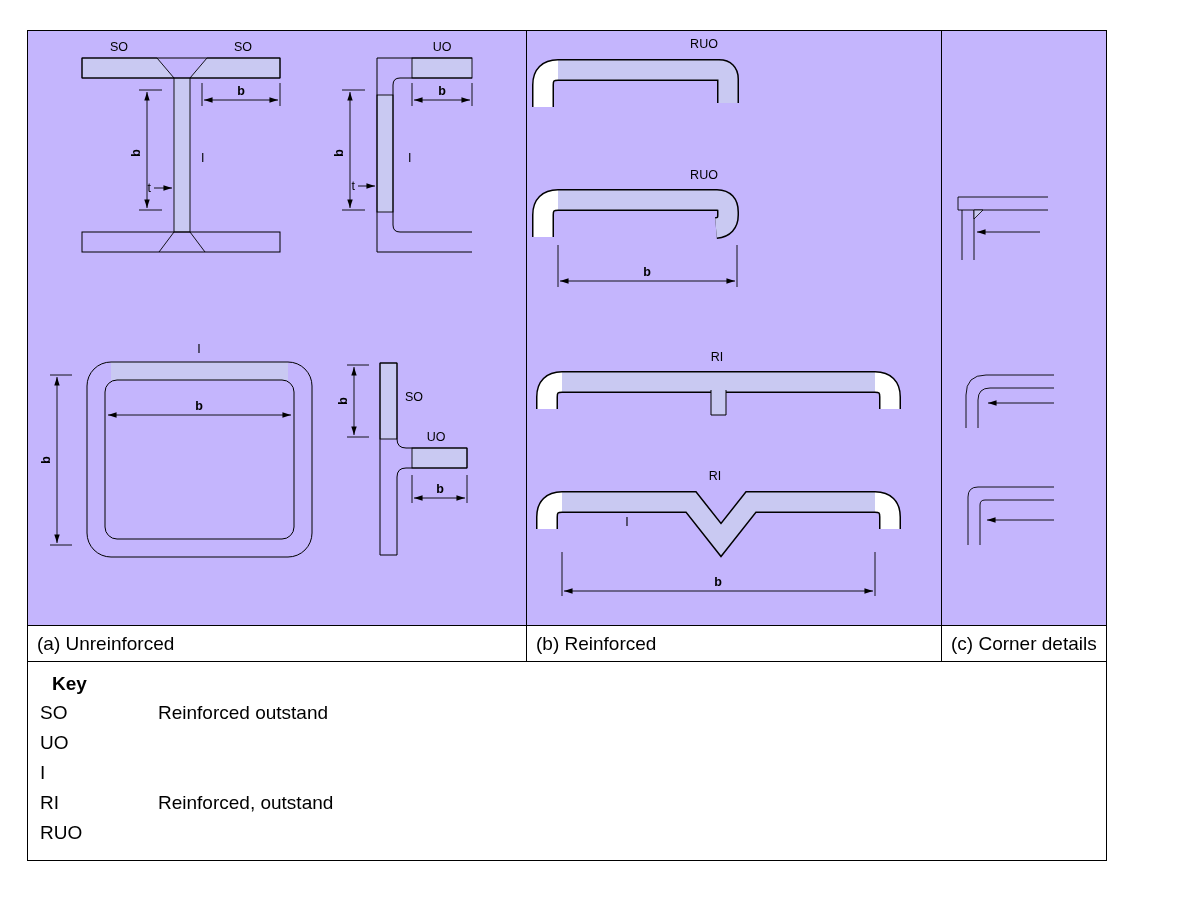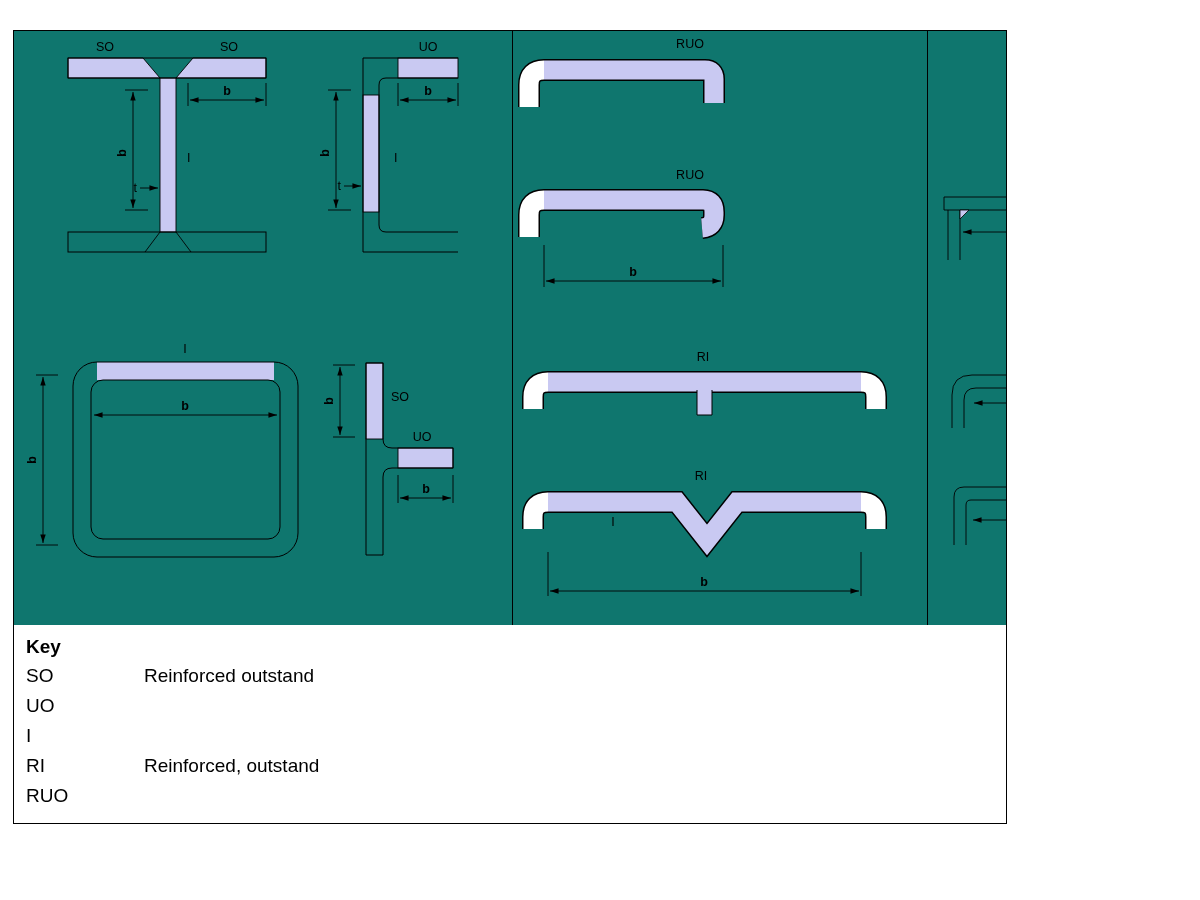--- a/index.html
+++ b/index.html
@@ -4,34 +4,34 @@
 <style>
   * { margin:0; padding:0; box-sizing:border-box; }
   html,body { background:#fff; }
   body {
     width:1200px; height:900px;
     font-family:"Liberation Sans", sans-serif;
     color:#000;
   }
   .page { position:relative; width:1200px; height:900px; background:#fff; }
   .fig-table {
-    position:absolute; left:13px; top:30px; width:994px;
-    border:1.6px solid #000; background:#0f766e;
+    position:absolute; left:27px; top:30px; width:1080px;
+    border:1.6px solid #000; background:#c4b5fd;
   }
   .grid-row { display:grid; grid-template-columns:499px 415px 1fr; }
   .cell { border-right:1.4px solid #000; position:relative; overflow:hidden; }
   .cell.last { border-right:none; }
   .diag-row .cell { height:594px; }
   .cap-row .cell {
     height:37px; border-top:1.4px solid #000; border-bottom:1.4px solid #000;
     font-size:19px; display:flex; align-items:center; padding-left:9px;
     background:#fff;
   }
   .key-row { padding:8px 0 12px 12px; min-height:188px; background:#fff; }
-  .key-title { font-weight:bold; font-size:19px; line-height:28px; }
+  .key-title { font-weight:bold; font-size:19px; line-height:28px;margin-left:12px; }
   .key-entry { display:grid; grid-template-columns:118px 1fr; font-size:19px; line-height:30px; }
   svg { display:block; }
   svg text { fill:#000; stroke:none; font-family:"Liberation Sans", sans-serif; }
   .lbl { font-size:12.5px; }
   .dim { font-size:12.5px; font-weight:bold; }
 </style>
 </head>
 <body>
 
 <div class="page">
@@ -195,20 +195,25 @@
 
           <g stroke="#000" stroke-width="0.9" fill="none">
             <path d="M26,514 V466 Q26,456 36,456 H112"></path>
             <path d="M38,514 V474 Q38,469 43,469 H112"></path>
             <line x1="112" y1="489" x2="45" y2="489" marker-end="url(#cE)"></line>
           </g>
         </svg>
       </div>
     </div>
 
+    <div class="grid-row cap-row">
+      <div class="cell">(a) Unreinforced</div>
+      <div class="cell">(b) Reinforced</div>
+      <div class="cell last">(c) Corner details</div>
+    </div>
 
     <div class="key-row">
       <div class="key-title">Key</div>
       <div class="key-entry">
         <span>SO</span>
         <span>Reinforced outstand</span>
       </div>
       <div class="key-entry">
         <span>UO</span>
       </div>

